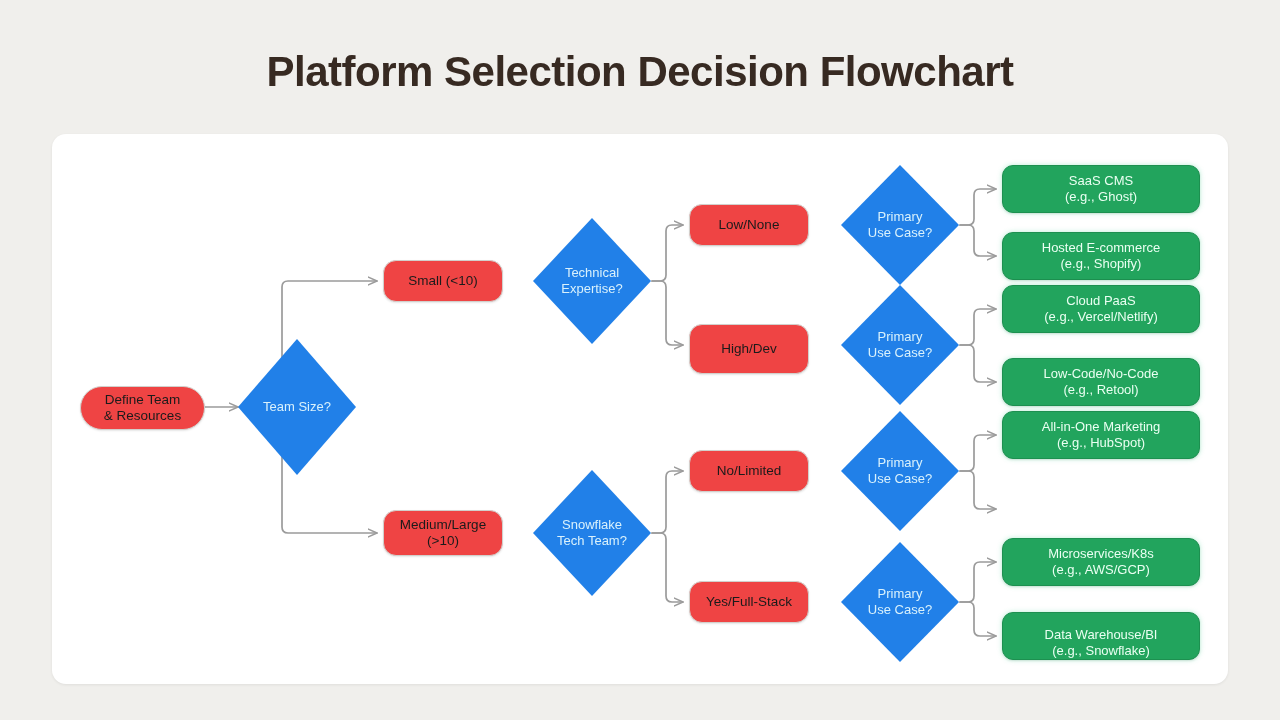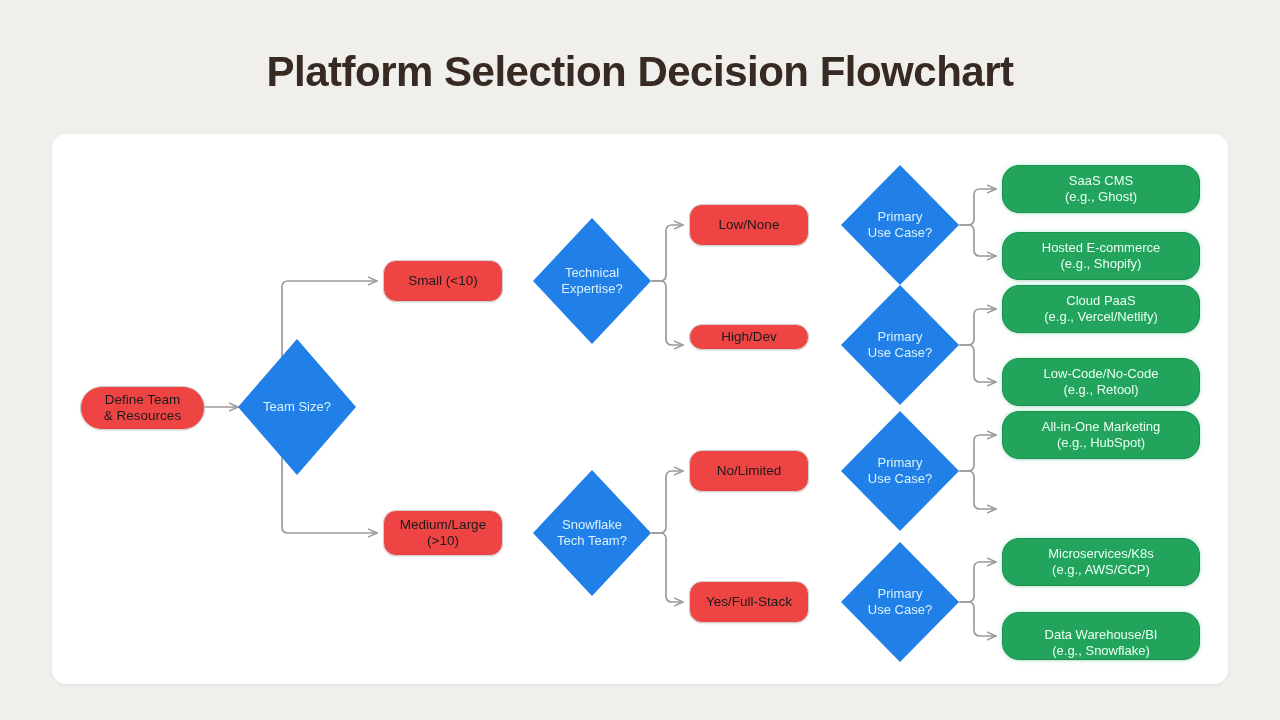--- a/index.html
+++ b/index.html
@@ -59,21 +59,21 @@
     font-size: 13.5px;
     box-shadow: 0 1px 2px rgba(0,0,0,0.10);
   }
   .pill.start {
     border-radius: 22px;
   }
   
   .result {
     background: #22a45d;
     border: 1px solid #1d9050;
-    border-radius: 17px;
+    border-radius: 11px;
     color: #eafff2;
     font-size: 13px;
     box-shadow: 0 0 5px rgba(60, 210, 140, 0.35), 0 1px 2px rgba(0,0,0,0.10);
   }
   
   .decision {
     color: #d9f1fc;
     font-size: 13px;
     background: #2180e8;
     clip-path: polygon(50% 0%, 100% 50%, 50% 100%, 0% 50%);
@@ -165,21 +165,21 @@
     <span class="dlabel">
       <span>Snowflake</span><br>
       <span>Tech Team?</span>
     </span>
   </div>
 
   <div class="node pill" style="left:637px; top:70px; width:120px; height:42px;">
     <span>Low/None</span>
   </div>
 
-  <div class="node pill" style="left:637px; top:190px; width:120px; height:26px;">
+  <div class="node pill" style="left:637px; top:190px; width:120px; height:50px;">
     <span>High/Dev</span>
   </div>
 
   <div class="node pill" style="left:637px; top:316px; width:120px; height:42px;">
     <span>No/Limited</span>
   </div>
 
   <div class="node pill" style="left:637px; top:447px; width:120px; height:42px;">
     <span>Yes/Full-Stack</span>
   </div>

